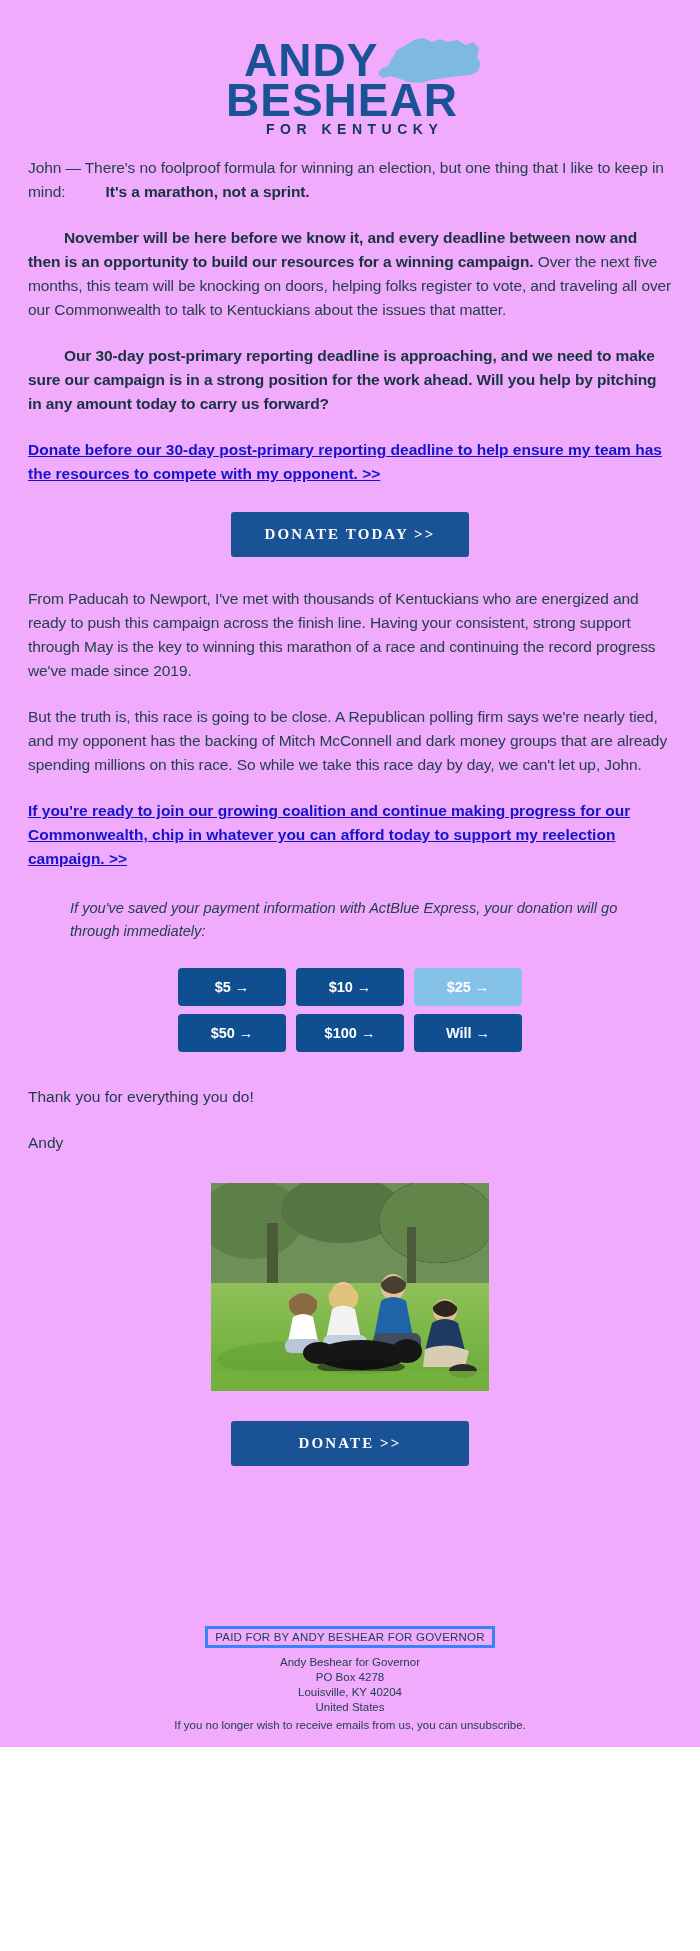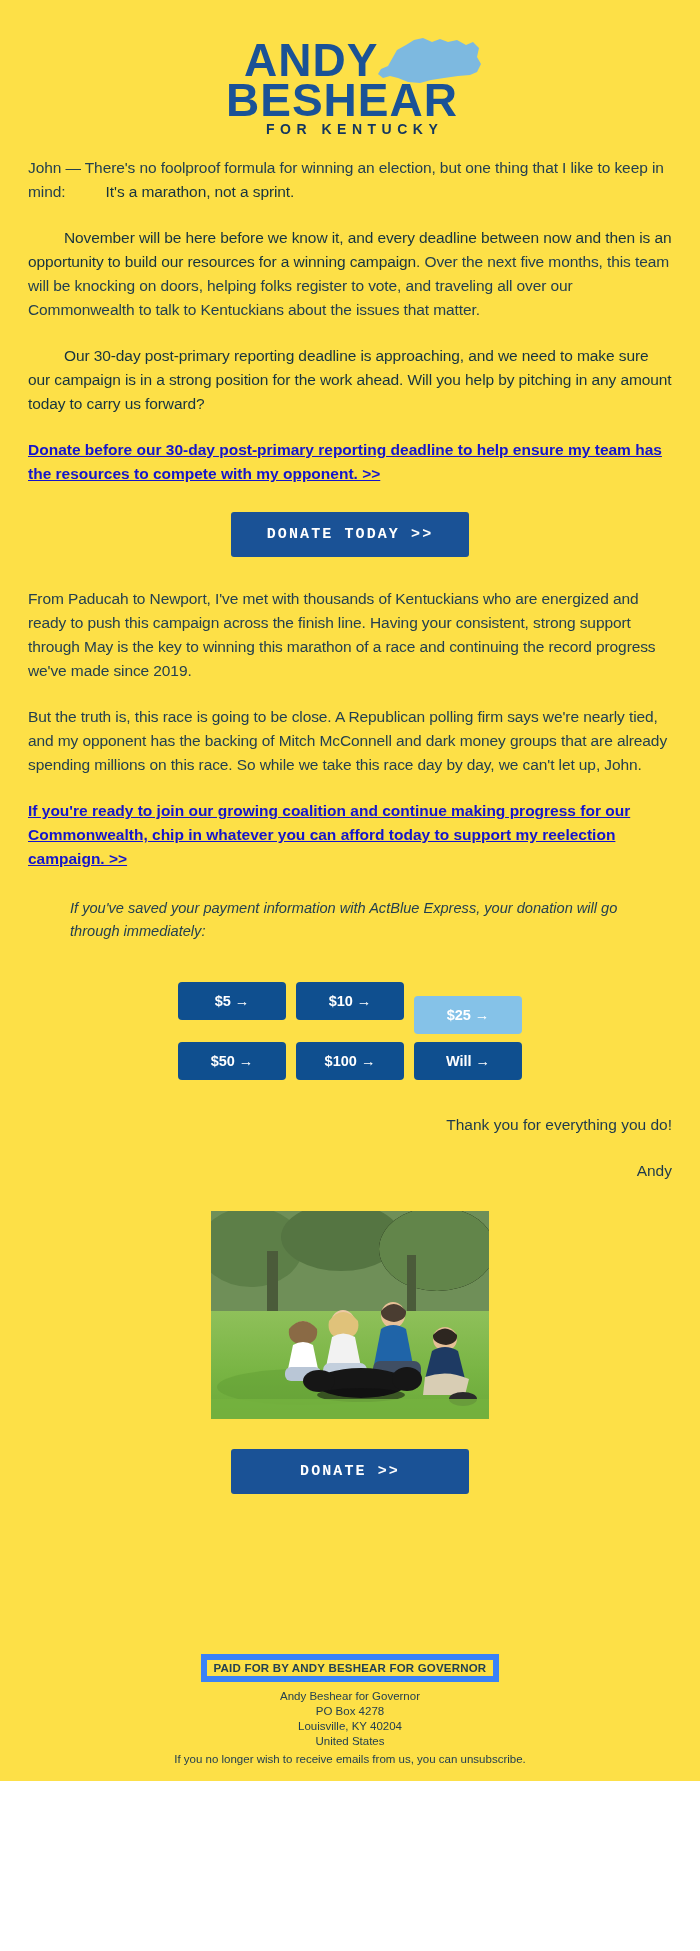--- a/index.html
+++ b/index.html
@@ -7,21 +7,21 @@
   body {
     width: 700px;
     min-height: 1951px;
     background: #ffffff;
     font-family: "Liberation Sans", sans-serif;
     color: #1e3a4c;
   }
   .email-wrap {
     width: 700px;
     margin: 0 auto;
-    background: #fde047;
+    background: #f0abfc;
   }
 
   
   .logo-block {
     padding: 28px 0 18px 0;
     text-align: center;
   }
   .logo-svg { display: block; margin: 0 auto; }
 
   
@@ -29,21 +29,21 @@
     padding: 0 28px;
   }
   p.copy {
     font-size: 15.5px;
     line-height: 24px;
     color: #24404f;
     margin: 0 0 22px 0;
     letter-spacing: -0.1px;
   }
   p.copy.tight { }
-  .b { font-weight: normal; color: #16333f; padding-left: 36px; }
+  .b { font-weight: bold; color: #16333f; padding-left: 36px; }
   a.inline-link {
     color: #1414cc;
     font-weight: bold;
     text-decoration: underline;
   }
   .link-para {
     font-size: 15.5px;
     line-height: 24px;
     margin: 0 0 26px 0;
   }
@@ -58,21 +58,21 @@
     background: #1a5296;
     color: #ffffff;
     font-size: 15px;
     font-weight: bold;
     letter-spacing: 2.1px;
     padding: 14px 34px;
     border-radius: 3px;
     text-decoration: none;
     border: none;
     cursor: pointer;
-    font-family: Liberation Mono, monospace;
+    font-family: Liberation Serif, serif;
   }
   .cta-btn.wide { min-width: 238px; }
 
   
   .express-note {
     text-align: left;
     font-style: italic;
     font-size: 14.6px;
     line-height: 23px;
     color: #24404f;
@@ -93,50 +93,49 @@
     font-size: 14.5px;
     font-weight: bold;
     text-align: center;
     padding: 11px 0;
     border-radius: 4px;
     text-decoration: none;
     border: none;
     cursor: pointer;
     font-family: "Liberation Sans", sans-serif;
   }
-  .amt-btn.highlight { background: #85c2e8; color: #ffffff; margin-top: 28px; }
-
-  
-  .signoff { font-size: 15.5px; line-height: 24px; margin: 0 0 22px 0; text-align: right; }
+  .amt-btn.highlight { background: #85c2e8; color: #ffffff; }
+
+  
+  .signoff { font-size: 15.5px; line-height: 24px; margin: 0 0 22px 0; }
 
   
   .photo-row { text-align: center; margin: 28px 0 26px 0; }
   .photo {
     width: 278px;
     height: 208px;
     display: inline-block;
     border: 0;
     overflow: hidden;
     position: relative;
   }
 
   
   .footer {
     margin-top: 150px;
     padding: 10px 0 16px 0;
     text-align: center;
   }
   .paid-for {
     display: inline-block;
-    border: 6px solid #3b82f6;
+    border: 3px solid #3b82f6;
     padding: 2px 7px;
     font-size: 11.5px;
     color: #24404f;
     letter-spacing: 0.2px;
-    font-weight: bold;
   }
   .footer-addr {
     font-size: 11.5px;
     line-height: 15px;
     color: #24404f;
     margin-top: 7px;
   }
   .footer-unsub {
     font-size: 11.5px;
     color: #24404f;

